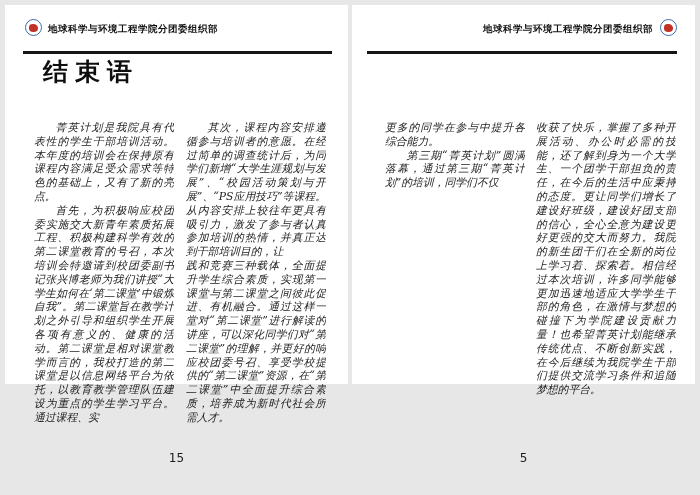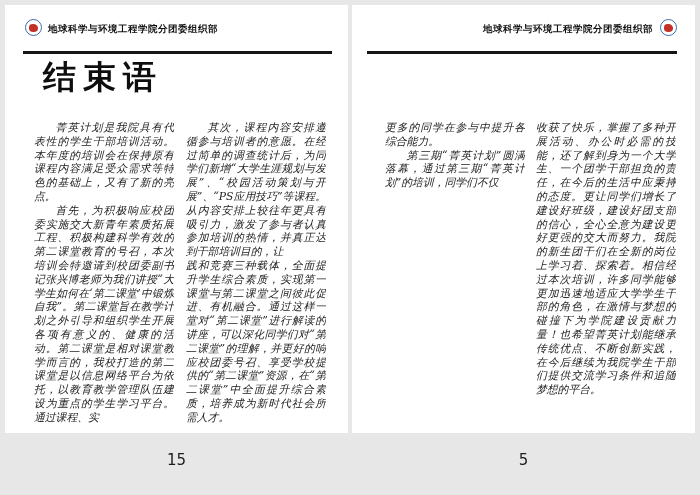--- a/index.html
+++ b/index.html
@@ -6,21 +6,21 @@
   html, body { width: 700px; height: 495px; overflow: hidden; }
   body {
     background: #e7e7e7;
     font-family: "DejaVu Serif", serif;
     position: relative;
   }
   .page {
     position: absolute;
     top: 5px;
     width: 343px;
-    height: 428px;
+    height: 379px;
     background: #ffffff;
   }
   .page-left  { left: 5px; }
   .page-right { left: 352px; }
 
   
   .header {
     position: absolute;
     top: 12px;
     left: 0;
@@ -68,21 +68,21 @@
   .rule-left  { left: 18px; width: 309px; }
   .rule-right { left: 15px; width: 310px; }
 
   
   .chapter-title {
     position: absolute;
     top: 50px;
     left: 38px;
     font-family: "DejaVu Serif", serif;
     font-weight: bold;
-    font-size: 33px;
+    font-size: 25px;
     letter-spacing: 7px;
     color: #0e0e0e;
     transform: scaleY(0.98);
   }
 
   
   .column {
     position: absolute;
     top: 116px;
     width: 140px;
@@ -105,21 +105,21 @@
   .para.indent { text-indent: 2em; }
 
   
   .page-number {
     position: absolute;
     top: 446px;
     left: 0;
     width: 100%;
     text-align: center;
     font-family: "DejaVu Sans", sans-serif;
-    font-size: 15px;
+    font-size: 12px;
     color: #1c1c1c;
   }
 </style>
 </head>
 <body>
 
 <div class="page page-left">
   <div class="header">
     <span class="seal seal-left">
       <span class="seal-core"></span>

